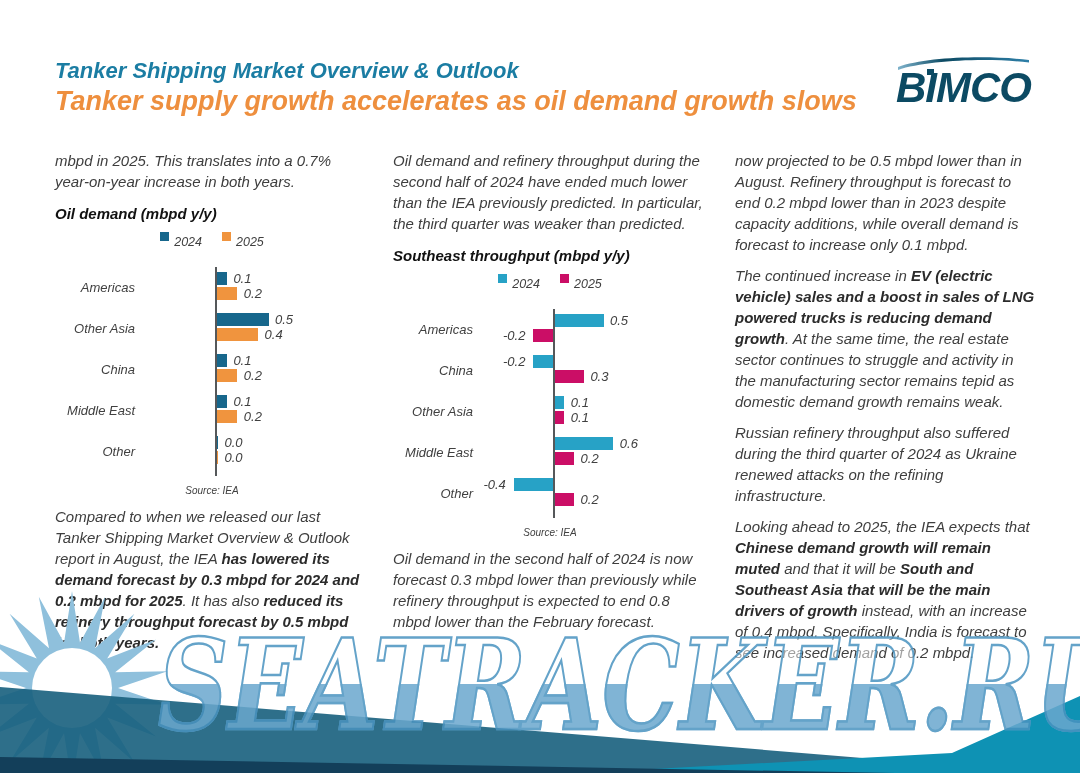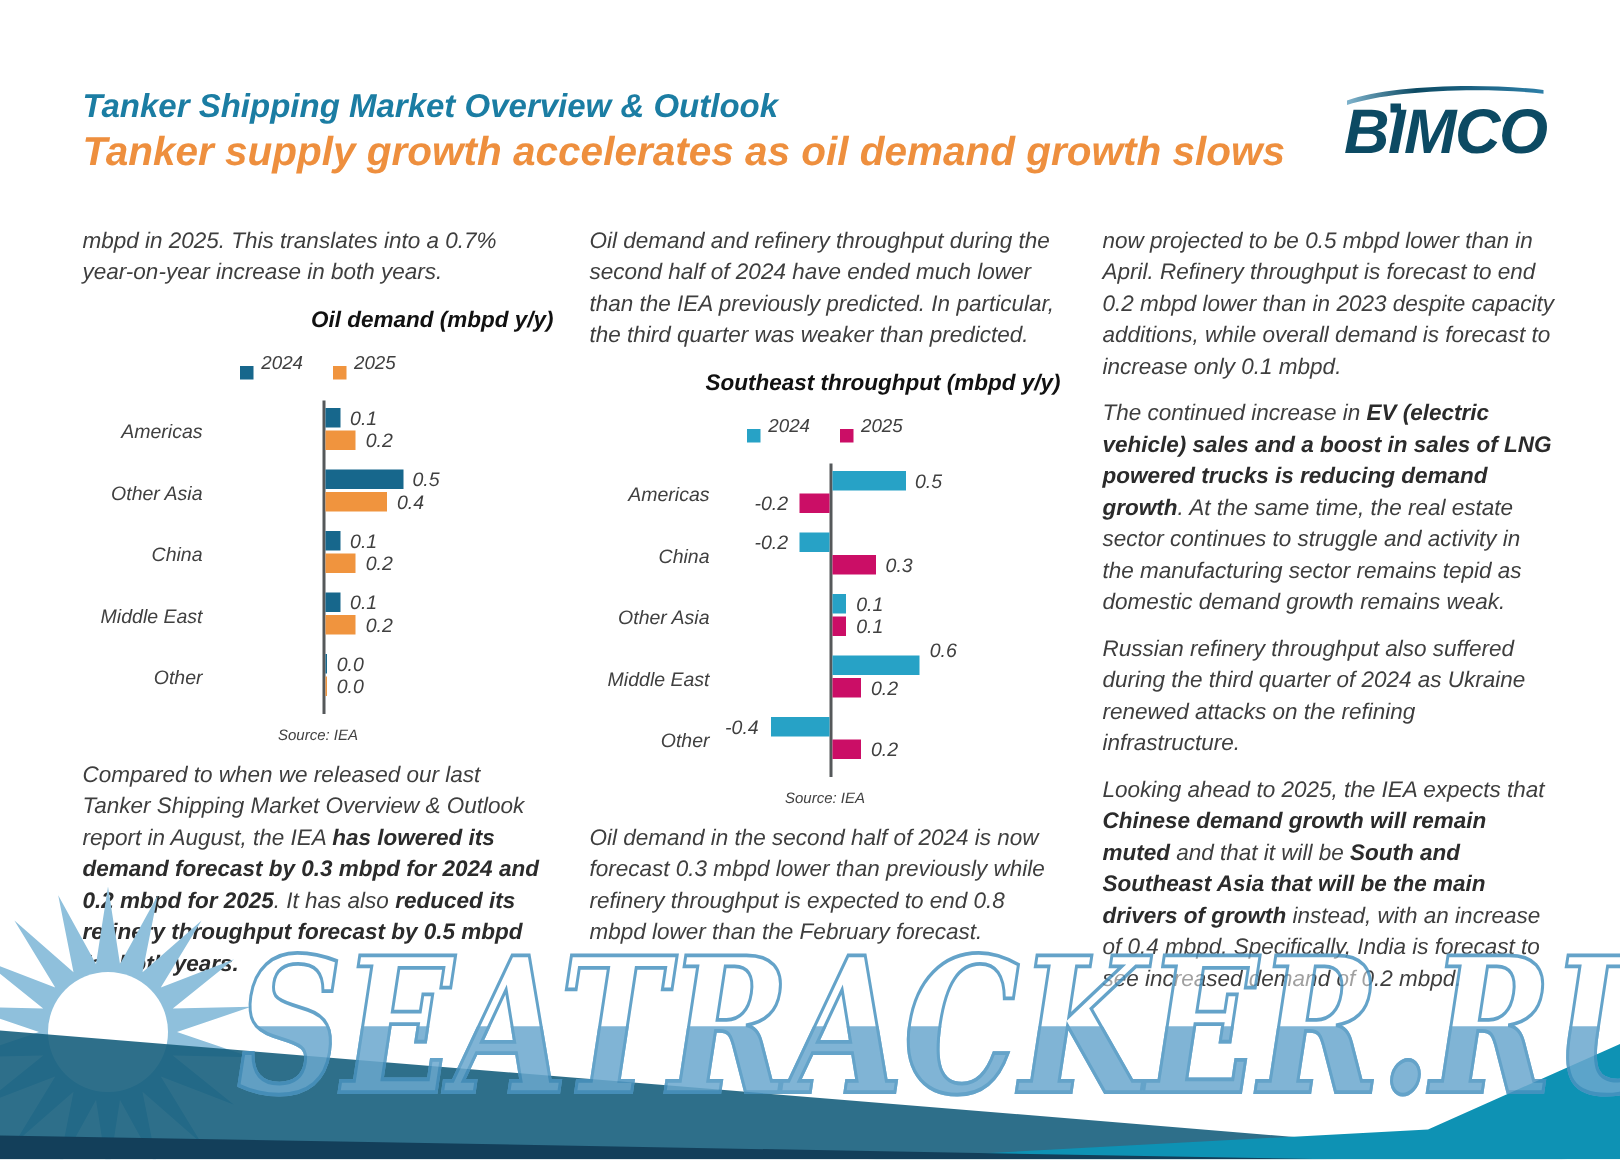--- a/index.html
+++ b/index.html
@@ -14,23 +14,23 @@
              color:#0c4a63;font-family:"Liberation Sans",sans-serif;}
   .logo-text::after{content:"";position:absolute;left:31px;top:5px;width:7px;height:6px;background:#0c4a63;}
   
   .col{position:absolute;top:150px;font-size:15px;line-height:21px;}
   .col1{left:55px;width:314px;}
   .col2{left:393px;width:314px;}
   .col3{left:735px;width:303px;}
   .col p{margin:0 0 10px 0;}
   .col b{font-weight:bold;color:#2b2b2b;}
   
-  .chart-title{margin-top:11px;text-align:right;font-size:15px;font-weight:bold;color:#111;line-height:21px;}
+  .chart-title{margin-top:11px;text-align:left;font-size:15px;font-weight:bold;color:#111;line-height:21px;}
   .legend{margin-top:10px;display:flex;justify-content:center;gap:20px;height:17px;align-items:center;}
-  .lg-item{display:flex;align-items:flex-end;gap:5px;}
+  .lg-item{display:flex;align-items:flex-start;gap:5px;}
   .lg-sq{width:9px;height:9px;display:inline-block;}
   .lg-tx{font-size:12.5px;color:#404040;}
   .chart{position:relative;margin-top:16px;width:100%;}
   .axis{position:absolute;top:0;width:1.5px;background:#55585a;}
   .cat{position:absolute;left:0;text-align:right;font-size:13px;color:#404040;line-height:19px;}
   .bar{position:absolute;}
   .vlab{position:absolute;font-size:13px;color:#404040;line-height:15px;}
   .chart-source{margin:6px 0 8px 0;text-align:center;font-size:10px;color:#404040;line-height:14px;}
   
   .watermark{position:absolute;left:0;top:0;width:1080px;height:773px;pointer-events:none;}
@@ -137,36 +137,36 @@
           <div class="vlab" style="top: 45px; left: 88.4px; width: 44px; text-align: right;">-0.2</div>
           <div class="bar" style="top: 61px; height: 13px; width: 29.4px; background: rgb(203, 14, 102); left: 161.5px;"></div>
           <div class="vlab" style="top: 60px; left: 197.4px;">0.3</div>
           <div class="cat" style="top: 93px; width: 80px;">Other Asia</div>
           <div class="bar" style="top: 87px; height: 13px; width: 9.8px; background: rgb(39, 162, 198); left: 161.5px;"></div>
           <div class="vlab" style="top: 86px; left: 177.8px;">0.1</div>
           <div class="bar" style="top: 102px; height: 13px; width: 9.8px; background: rgb(203, 14, 102); left: 161.5px;"></div>
           <div class="vlab" style="top: 101px; left: 177.8px;">0.1</div>
           <div class="cat" style="top: 134px; width: 80px;">Middle East</div>
           <div class="bar" style="top: 128px; height: 13px; width: 58.8px; background: rgb(39, 162, 198); left: 161.5px;"></div>
-          <div class="vlab" style="top: 117px; left: 226.8px; text-align: center;">0.6</div>
+          <div class="vlab" style="top: 127px; left: 226.8px; text-align: center;">0.6</div>
           <div class="bar" style="top: 143px; height: 13px; width: 19.6px; background: rgb(203, 14, 102); left: 161.5px;"></div>
           <div class="vlab" style="top: 142px; left: 187.6px;">0.2</div>
           <div class="cat" style="top: 175px; width: 80px;">Other</div>
           <div class="bar" style="top: 169px; height: 13px; width: 39.2px; background: rgb(39, 162, 198); left: 120.8px;"></div>
           <div class="vlab" style="top: 168px; left: 68.8px; width: 44px; text-align: right;">-0.4</div>
           <div class="bar" style="top: 184px; height: 13px; width: 19.6px; background: rgb(203, 14, 102); left: 161.5px;"></div>
           <div class="vlab" style="top: 183px; left: 187.6px;">0.2</div>
         </div>
       <div class="chart-source">Source: IEA</div>
     </div>
     <p>Oil demand in the second half of 2024 is now forecast 0.3 mbpd lower than previously while refinery throughput is expected to end 0.8 mbpd lower than the February forecast.</p>
   </div>
 
   <div class="col col3">
-    <p>now projected to be 0.5 mbpd lower than in April. Refinery throughput is forecast to end 0.2 mbpd lower than in 2023 despite capacity additions, while overall demand is forecast to increase only 0.1 mbpd.</p>
+    <p>now projected to be 0.5 mbpd lower than in August. Refinery throughput is forecast to end 0.2 mbpd lower than in 2023 despite capacity additions, while overall demand is forecast to increase only 0.1 mbpd.</p>
     <p><span>The continued increase in </span><b>EV (electric vehicle) sales and a boost in sales of LNG powered trucks is reducing demand growth</b><span>. At the same time, the real estate sector continues to struggle and activity in the manufacturing sector remains tepid as domestic demand growth remains weak.</span></p>
     <p>Russian refinery throughput also suffered during the third quarter of 2024 as Ukraine renewed attacks on the refining infrastructure.</p>
     <p><span>Looking ahead to 2025, the IEA expects that </span><b>Chinese demand growth will remain muted</b><span> and that it will be </span><b>South and Southeast Asia that will be the main drivers of growth</b><span> instead, with an increase of 0.4 mbpd. Specifically, India is forecast to see increased demand of 0.2 mbpd.</span></p>
   </div>
 
   <div class="watermark">
     <svg class="wm-svg" width="1080" height="773" viewBox="0 0 1080 773">
       <polygon id="sun-star" fill="#8fc0dc" points="72.0,591.0 80.0,642.7 105.2,596.8 95.0,648.2 134.4,613.7 107.2,658.4 156.0,639.5 115.2,672.3 167.5,671.2 118.0,688.0 167.5,704.8 115.2,703.7 156.0,736.5 107.2,717.6 134.4,762.3 95.0,727.8 105.2,779.2 80.0,733.3 72.0,785.0 64.0,733.3 38.8,779.2 49.0,727.8 9.6,762.3 36.8,717.6 -12.0,736.5 28.8,703.7 -23.5,704.8 26.0,688.0 -23.5,671.2 28.8,672.3 -12.0,639.5 36.8,658.4 9.6,613.7 49.0,648.2 38.8,596.8 64.0,642.7"></polygon>
       <circle cx="72" cy="688" r="40" fill="#ffffff"></circle>
       <polygon points="0,687 1045,773 0,773" fill="#175f7d" fill-opacity="0.9"></polygon>

